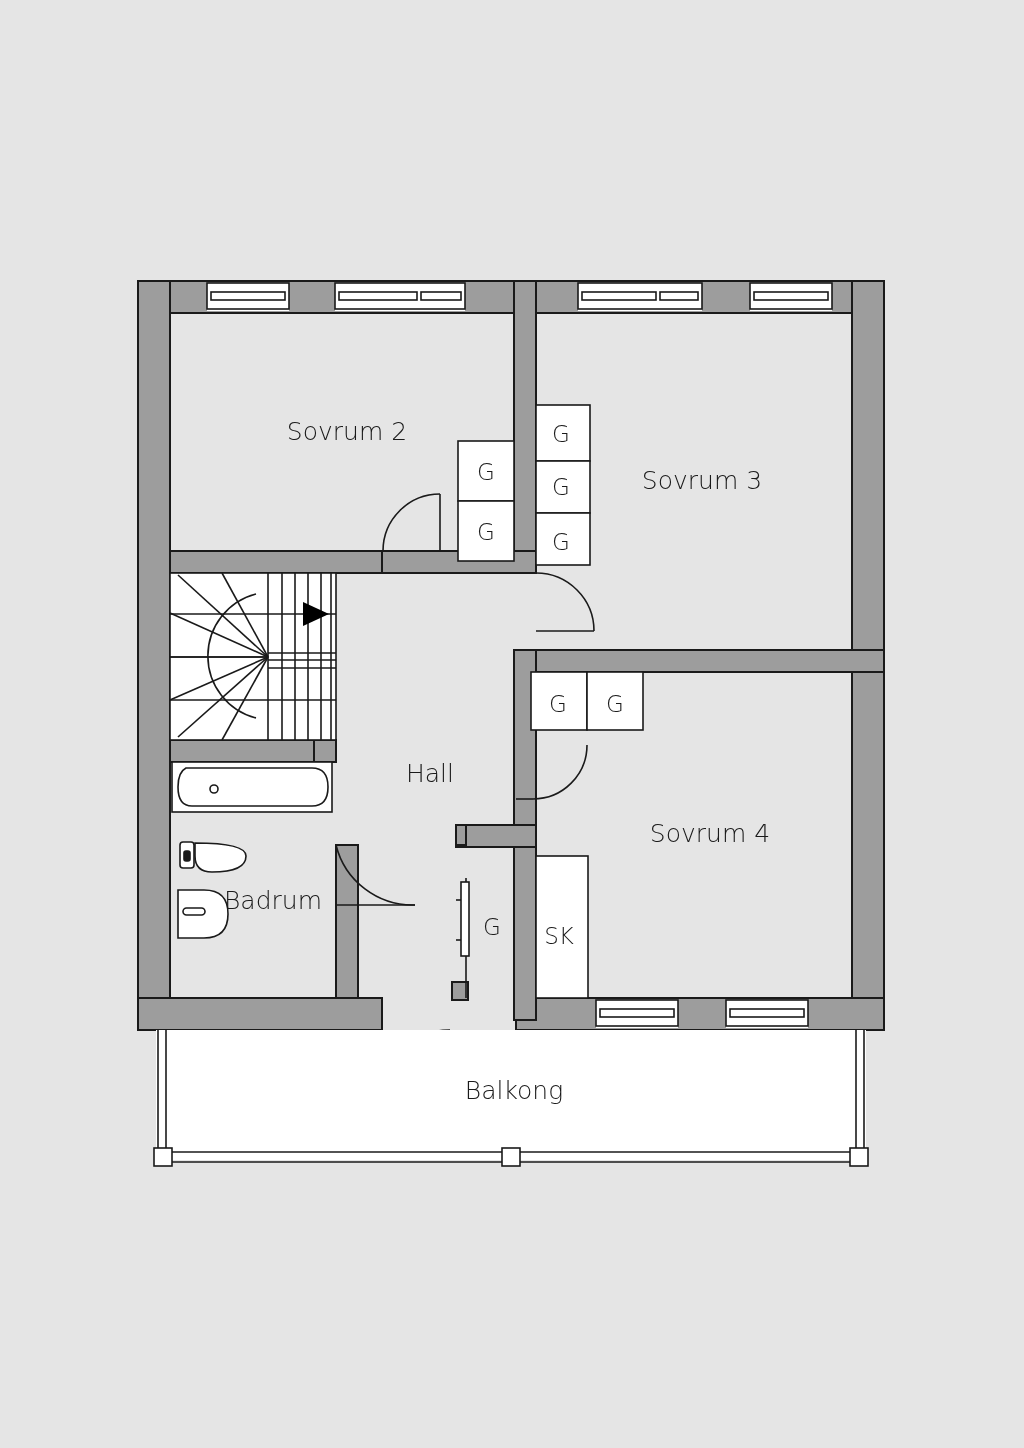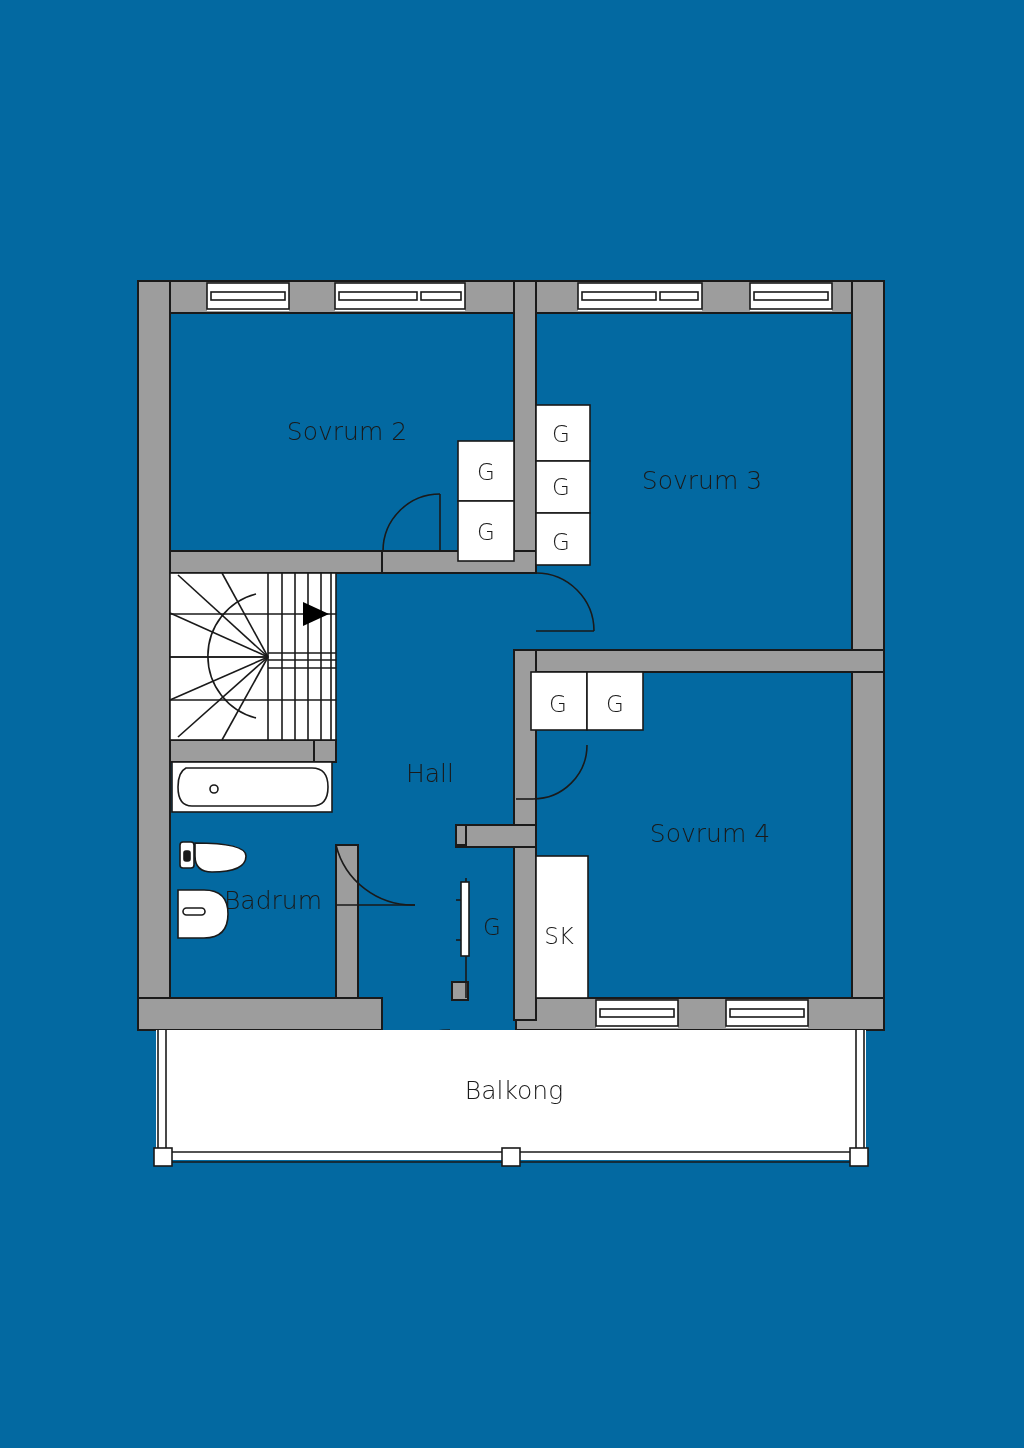--- a/index.html
+++ b/index.html
@@ -10,21 +10,21 @@
   body {
     width: 1024px;
     height: 1448px;
     font-family: "DejaVu Sans", sans-serif;
     overflow: hidden;
   }
   #floorplan-root {
     position: relative;
     width: 1024px;
     height: 1448px;
-    background: #0369a1;
+    background: #e5e5e5;
   }
   svg.plan {
     display: block;
     width: 1024px;
     height: 1448px;
   }
   .room-label {
     font-family: "DejaVu Sans", sans-serif;
     font-weight: 300;
     fill: #1a1a1a;

